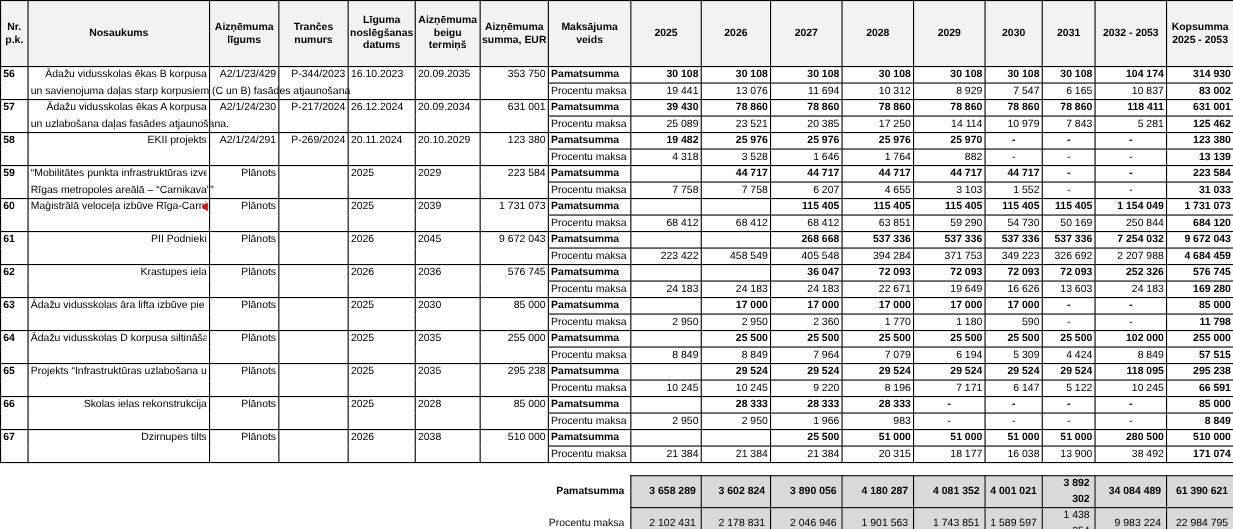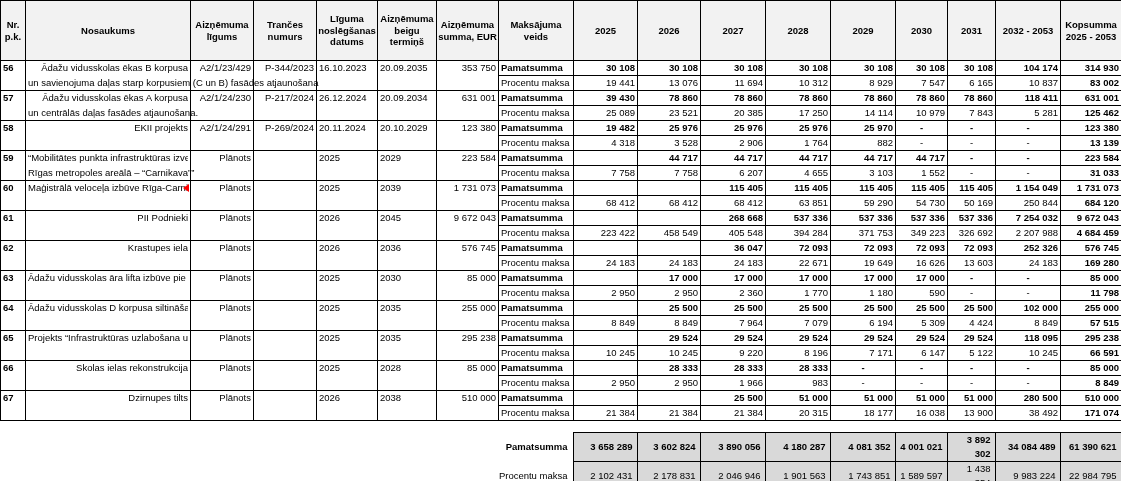--- a/index.html
+++ b/index.html
@@ -148,21 +148,21 @@
           <td class="num b">78 860</td>
           <td class="num b">78 860</td>
           <td class="num b">78 860</td>
           <td class="num b">78 860</td>
           <td class="num b">118 411</td>
           <td class="num b">631 001</td>
         </tr>
         <tr class="r2">
           <td class="nr nt"></td>
           <td class="name nt">
-            <div class="nl nl2">un centrālās daļas fasādes atjaunošana.</div>
+            <div class="nl nl2">un uzlabošana daļas fasādes atjaunošana.</div>
           </td>
           <td class="lig nt"></td>
           <td class="lig nt"></td>
           <td class="dt nt"></td>
           <td class="dt nt"></td>
           <td class="amt nt"></td>
           <td class="ptype">Procentu maksa</td>
           <td class="num">25 089</td>
           <td class="num">23 521</td>
           <td class="num">20 385</td>
@@ -200,21 +200,21 @@
             <div class="nl nl2"></div>
           </td>
           <td class="lig nt"></td>
           <td class="lig nt"></td>
           <td class="dt nt"></td>
           <td class="dt nt"></td>
           <td class="amt nt"></td>
           <td class="ptype">Procentu maksa</td>
           <td class="num">4 318</td>
           <td class="num">3 528</td>
-          <td class="num">2 906</td>
+          <td class="num">1 646</td>
           <td class="num">1 764</td>
           <td class="num">882</td>
           <td class="num dash">-</td>
           <td class="num dash">-</td>
           <td class="num dash">-</td>
           <td class="num b">13 139</td>
         </tr>
         <tr class="r1">
           <td class="nr b nb">59</td>
           <td class="name nb">

